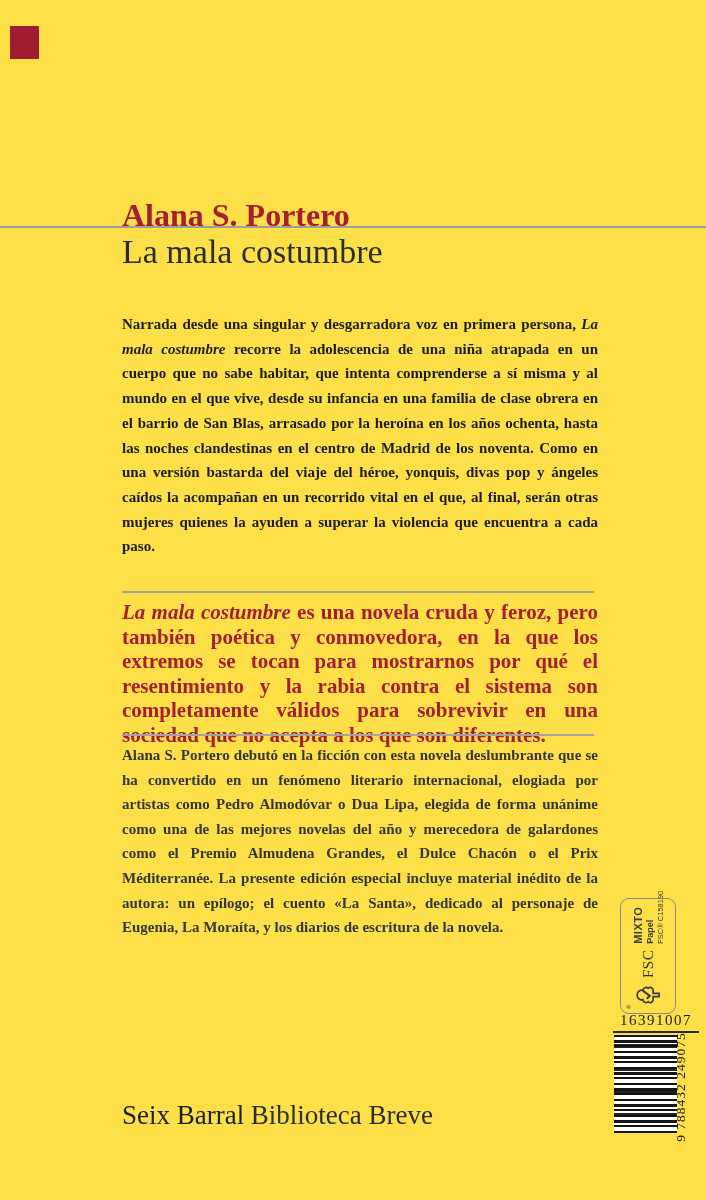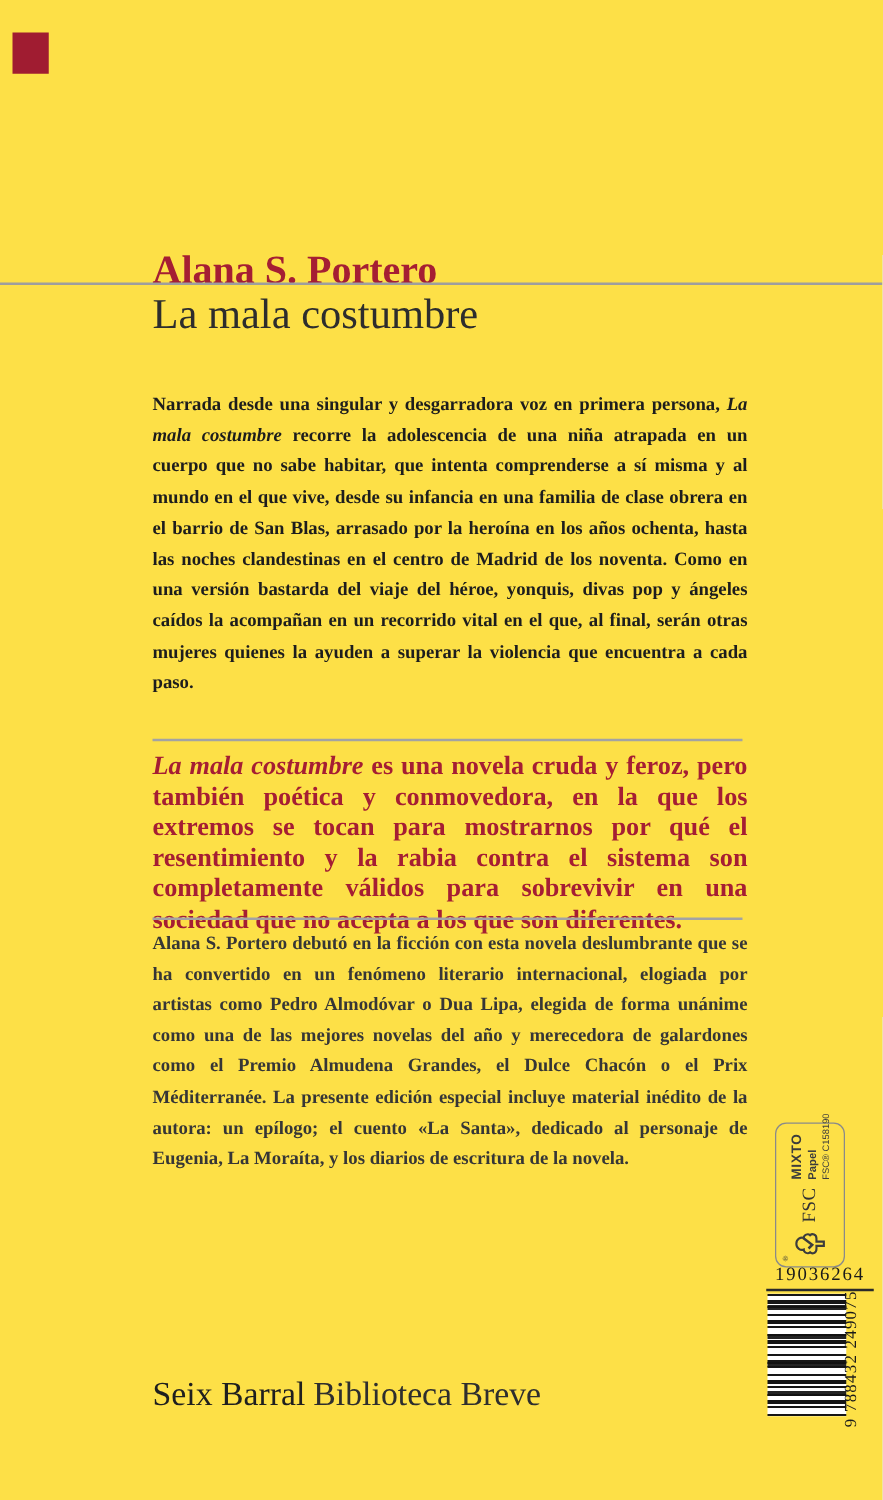--- a/index.html
+++ b/index.html
@@ -91,18 +91,18 @@
       </div>
       <div class="fsc-word">FSC</div>
       <div class="fsc-lines">
         <div class="fsc-mixto">MIXTO</div>
         <div class="fsc-papel">Papel</div>
         <div class="fsc-code">FSC® C158190</div>
       </div>
     </div>
   </div>
 
-  <div class="abs bc-number">19036264</div>
+  <div class="abs bc-number">16391007</div>
   <div class="abs bc-topline"></div>
   <div class="abs bc-bars"></div>
   <div class="abs bc-digits">9 788432 249075</div>
 
 </div>
 
 </body></html>

